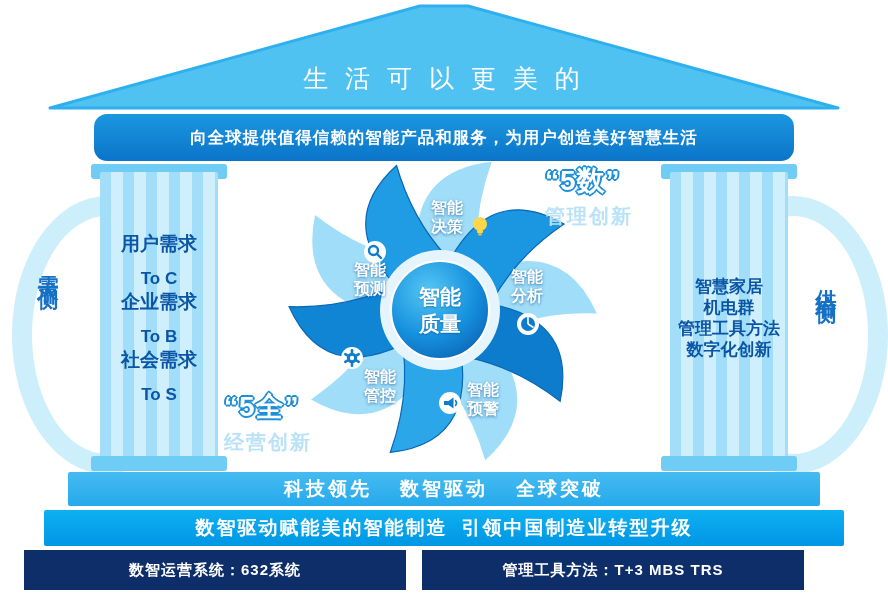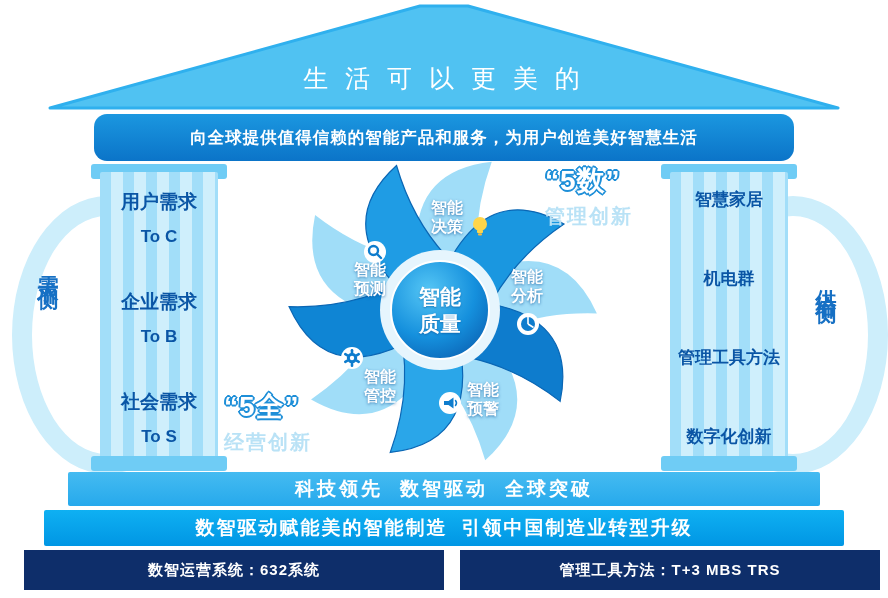--- a/index.html
+++ b/index.html
@@ -26,21 +26,21 @@
   .side-right{left:812px;top:272px;}
 
   
   .pillar{position:absolute;top:172px;width:118px;height:292px;z-index:2;}
   .pillar-left{left:100px;}
   .pillar-right{left:670px;}
   .pillar .cap{position:absolute;left:-9px;right:-9px;top:-8px;height:15px;background:#6fccf5;border-radius:3px;}
   .pillar .base{position:absolute;left:-9px;right:-9px;bottom:-7px;height:15px;background:#6fccf5;border-radius:3px;}
   .pillar .shaft{position:absolute;left:0;top:0;right:0;bottom:0;border-radius:2px;
         background:repeating-linear-gradient(90deg,#a2def9 0 11px,#cfeffc 11px 23px);
-        display:flex;flex-direction:column;justify-content:space-between;align-items:center;padding:17px 2px;}
+        display:flex;flex-direction:column;justify-content:center;align-items:center;padding:17px 2px;}
   .p-item{text-align:center;color:#0a55a5;}
   .p-title{font-size:19px;font-weight:bold;}
   .p-sub{font-size:17px;font-weight:bold;margin-top:12px;}
   .r-item{text-align:center;color:#0a55a5;font-size:17px;font-weight:bold;line-height:1.25;white-space:nowrap;}
 
   
   .wheel{position:absolute;left:280px;top:150px;width:320px;height:320px;z-index:3;}
   .center-label{position:absolute;left:0;top:0;width:100%;height:100%;display:flex;flex-direction:column;
         justify-content:center;align-items:center;color:#fff;font-size:21px;font-weight:bold;line-height:1.3;
         z-index:2;text-shadow:0 1px 2px rgba(6,70,140,.5);pointer-events:none;}
@@ -57,25 +57,25 @@
   .callout-top{left:545px;top:162px;}
   .callout-bottom{left:224px;top:388px;}
   .callout-big{font-size:28px;font-weight:bold;color:#fff;letter-spacing:1px;
       text-shadow:-2px 0 0 #1e8fd8,2px 0 0 #1e8fd8,0 -2px 0 #1e8fd8,0 2px 0 #1e8fd8,
                   -1px -1px 0 #1e8fd8,1px 1px 0 #1e8fd8,-1px 1px 0 #1e8fd8,1px -1px 0 #1e8fd8;}
   .callout-small{font-size:20px;font-weight:bold;color:#b9e2f6;margin-top:3px;letter-spacing:2px;}
 
   
   .band-strategy{position:absolute;left:68px;width:752px;top:472px;height:34px;border-radius:2px;
         background:linear-gradient(180deg,#45bbf1,#26a9ec);display:flex;align-items:center;justify-content:center;
-        gap:17px;color:#fff;font-size:19px;font-weight:bold;letter-spacing:3px;z-index:2;}
+        gap:28px;color:#fff;font-size:19px;font-weight:bold;letter-spacing:3px;z-index:2;}
   .band-mission{position:absolute;left:44px;width:800px;top:510px;height:36px;border-radius:2px;
         background:linear-gradient(180deg,#0fb0f2,#0096e4);display:flex;align-items:center;justify-content:center;
         gap:14px;color:#fff;font-size:19px;font-weight:bold;letter-spacing:2px;z-index:2;}
-  .band-footer{position:absolute;left:24px;width:856px;top:550px;height:40px;display:flex;gap:16px;z-index:2;}
+  .band-footer{position:absolute;left:24px;width:780px;top:550px;height:40px;display:flex;gap:16px;z-index:2;}
   .footer-seg{flex:1;background:#0e2e6a;color:#fff;display:flex;align-items:center;justify-content:center;
         font-size:15px;font-weight:bold;letter-spacing:1px;}
 </style>
 </head>
 <body>
 
 <div class="stage">
 
   <svg class="roof-svg" width="888" height="112" viewBox="0 0 888 112">
     <polygon points="420,6 468,6 838,108 50,108" fill="#50c2f2" stroke="#2fb0ee" stroke-width="3" stroke-linejoin="round"></polygon>

